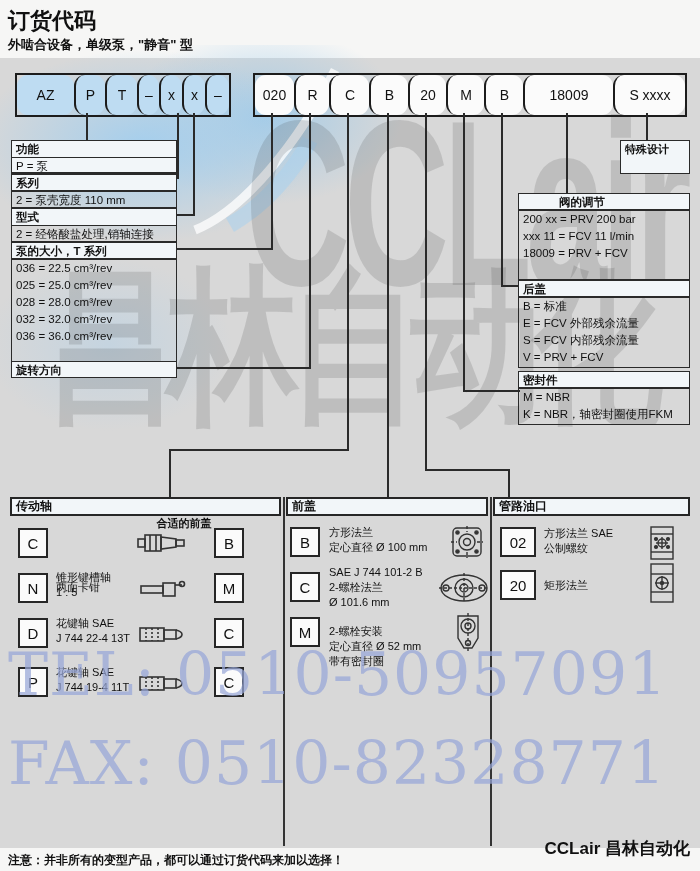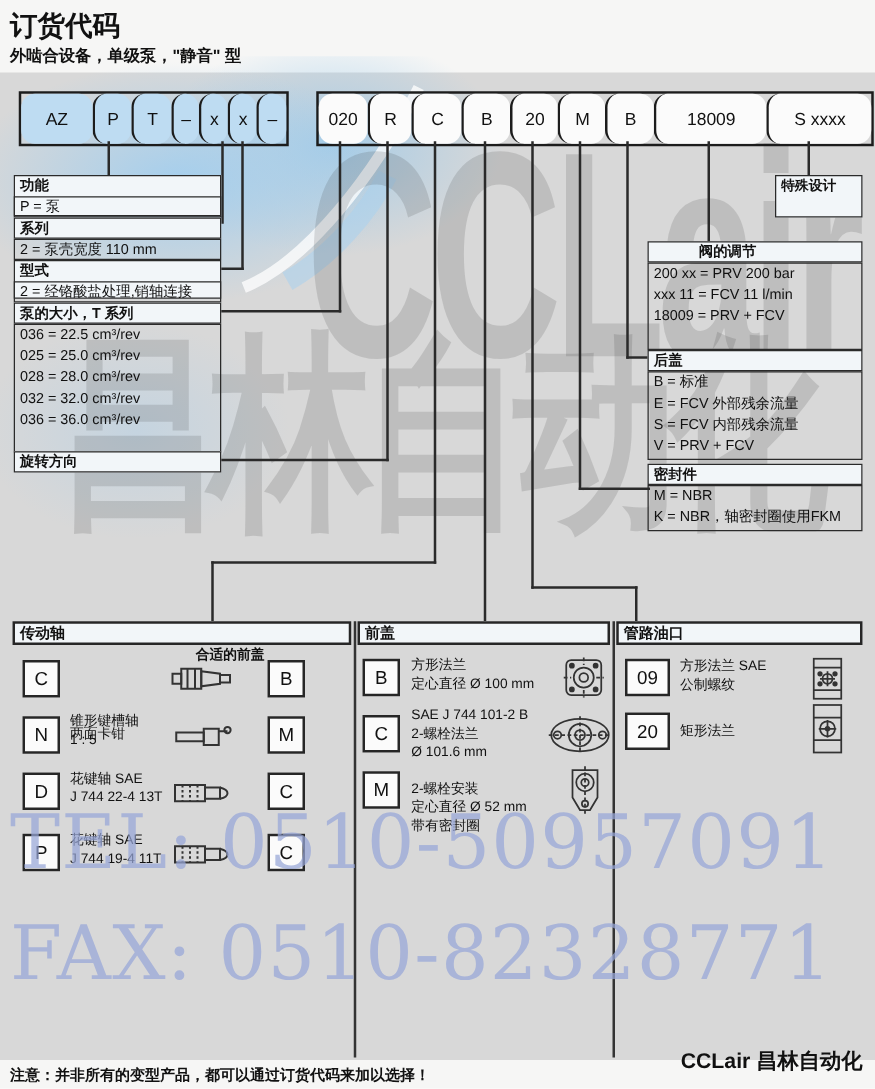--- a/index.html
+++ b/index.html
@@ -87,21 +87,21 @@
 
   <div class="code-group cg-right" style="left:253px;">
     <div class="code-cell" style="width:39px">020</div>
     <div class="code-cell" style="width:35px">R</div>
     <div class="code-cell" style="width:40px">C</div>
     <div class="code-cell" style="width:39px">B</div>
     <div class="code-cell" style="width:38px">20</div>
     <div class="code-cell" style="width:38px">M</div>
     <div class="code-cell" style="width:39px">B</div>
     <div class="code-cell" style="width:90px">18009</div>
-    <div class="code-cell" style="width:84px">S xxxx</div>
+    <div class="code-cell" style="width:72px">S xxxx</div>
   </div>
 
   <div class="vline" style="left:86px;top:113px;height:27px;"></div>
   <div class="vline" style="left:177px;top:113px;height:66px;"></div>
   <div class="vline" style="left:193px;top:113px;height:103px;"></div>
   <div class="hline" style="left:175px;top:214px;width:20px;"></div>
   <div class="vline" style="left:271px;top:113px;height:137px;"></div>
   <div class="hline" style="left:175px;top:248px;width:98px;"></div>
   <div class="vline" style="left:309px;top:113px;height:256px;"></div>
   <div class="hline" style="left:175px;top:367px;width:136px;"></div>
@@ -116,21 +116,21 @@
   <div class="hline" style="left:463px;top:390px;width:57px;"></div>
   <div class="vline" style="left:501px;top:113px;height:174px;"></div>
   <div class="hline" style="left:501px;top:285px;width:19px;"></div>
   <div class="vline" style="left:566px;top:113px;height:80px;"></div>
   <div class="vline" style="left:646px;top:113px;height:27px;"></div>
 
   <div class="prow hdr lp" style="top:140px;height:33px;">功能</div>
   <div class="prow lp" style="top:157px;height:17px;">P = 泵</div>
   <div class="prow hdr lp" style="top:174px;height:17px;">系列</div>
   <div class="prow lp" style="top:191px;height:17px;">2 = 泵壳宽度 110 mm</div>
-  <div class="prow hdr lp" style="top:208px;height:31px;">型式</div>
+  <div class="prow hdr lp" style="top:208px;height:18px;">型式</div>
   <div class="prow lp" style="top:225px;height:17px;">2 = 经铬酸盐处理,销轴连接</div>
   <div class="prow hdr lp" style="top:242px;height:17px;">泵的大小，T 系列</div>
   <div class="prow lp" style="top:259px;height:103px;">
     <div class="ln">036 = 22.5 cm³/rev</div>
     <div class="ln">025 = 25.0 cm³/rev</div>
     <div class="ln">028 = 28.0 cm³/rev</div>
     <div class="ln">032 = 32.0 cm³/rev</div>
     <div class="ln">036 = 36.0 cm³/rev</div>
   </div>
   <div class="prow hdr lp" style="top:361px;height:17px;">旋转方向</div>
@@ -275,21 +275,21 @@
       <path d="M6 4 h20 v22 l-6 10 h-8 l-6 -10 z"></path>
           <circle cx="16" cy="14" r="7"></circle>
           <circle cx="16" cy="14" r="3"></circle>
       <circle cx="16" cy="31" r="2.5"></circle>
           <line x1="16" y1="1" x2="16" y2="39" stroke-dasharray="3 2"></line>
     </g>
       </svg></span>
 
   <div class="sec-hdr" style="left:493px;top:497px;width:197px;">管路油口</div>
 
-  <div class="lbox wide" style="left:500px;top:527px;">09</div>
+  <div class="lbox wide" style="left:500px;top:527px;">02</div>
   <div class="desc" style="left:544px;top:526px;">方形法兰 SAE
 公制螺纹</div>
   <span class="icon" style="left:648px;top:523px;">
     <svg width="28" height="40" viewBox="0 0 28 40">
         <g fill="none" stroke="#333" stroke-width="1.4">
       <rect x="3" y="4" width="22" height="32"></rect>
           <line x1="3" y1="11" x2="25" y2="11"></line>
           <line x1="3" y1="29" x2="25" y2="29"></line>
       <circle cx="14" cy="20" r="4"></circle>
           <line x1="14" y1="14" x2="14" y2="26"></line>

